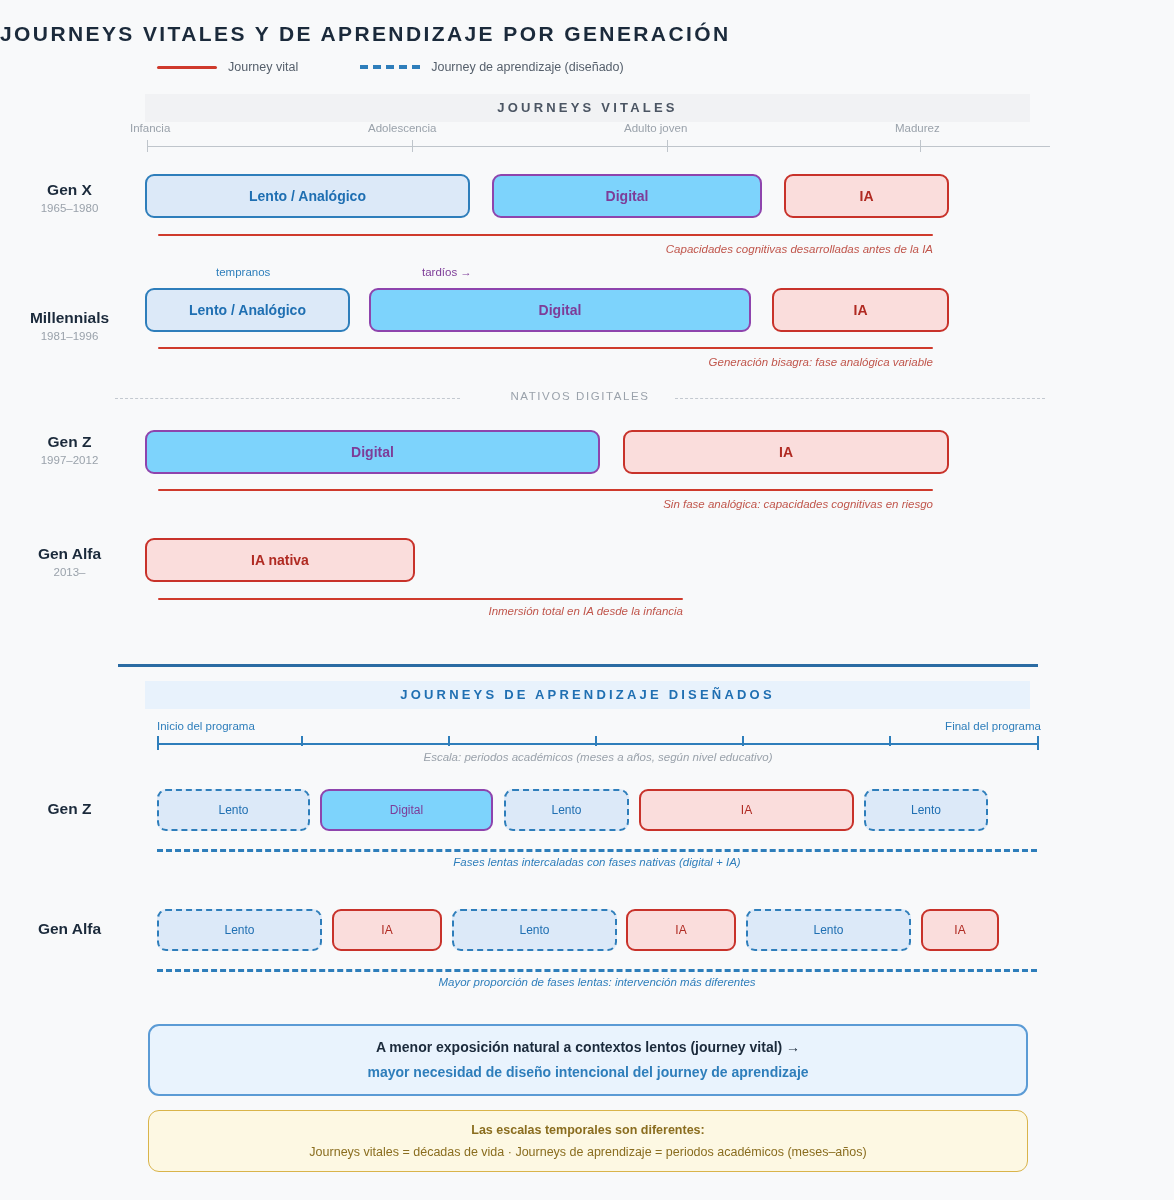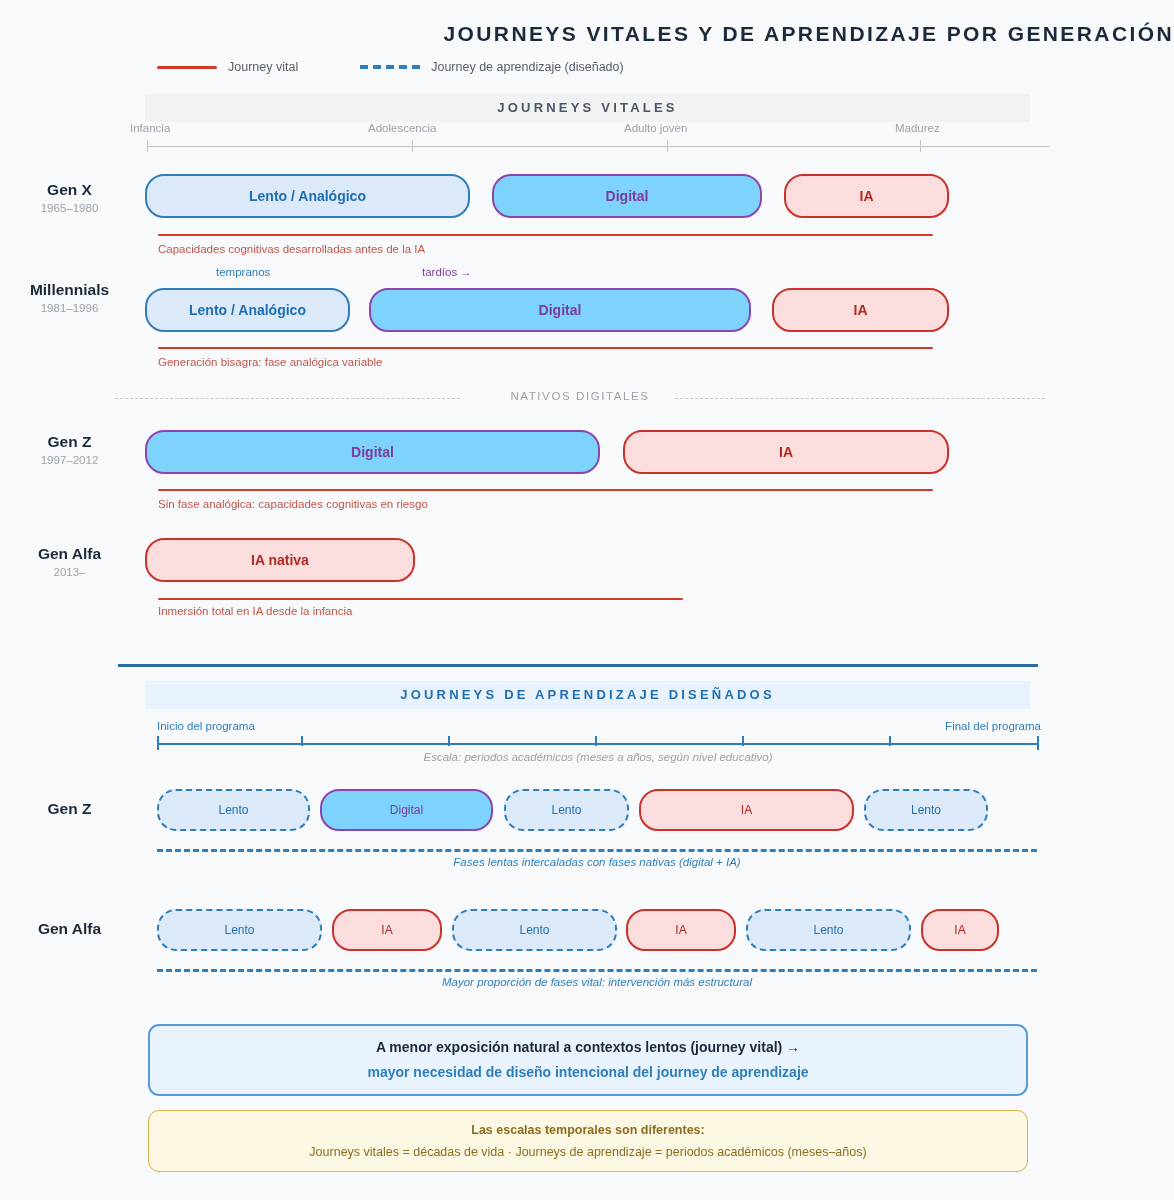--- a/index.html
+++ b/index.html
@@ -10,21 +10,21 @@
     font-family:"Liberation Sans","DejaVu Sans",sans-serif;
     color:#1f2d3d;
     overflow:hidden;
     position:relative;
   }
   .page{position:relative;width:1174px;height:1200px;}
 
   
   .title{
     position:absolute;left:0;top:22px;width:1174px;
-    text-align:right;
+    text-align:left;
     font-size:21px;font-weight:bold;
     letter-spacing:2.4px;
     color:#1b2a3b;
   }
 
   
   .legend{
     position:absolute;left:157px;top:60px;
     display:flex;align-items:center;gap:0;
   }
@@ -86,39 +86,39 @@
   }
 
   
   .genlabel{position:absolute;text-align:center;width:125px;left:7px;}
   .genlabel .nm{font-size:15.5px;font-weight:bold;color:#1b2a3b;line-height:20px;}
   .genlabel .yr{font-size:11.5px;color:#9aa2ab;line-height:16px;}
 
   
   .pbox{
     position:absolute;
-    border-radius:19px;
+    border-radius:9px;
     display:flex;align-items:center;justify-content:center;
     font-size:13.5px;font-weight:bold;
     box-sizing:border-box;
     text-align:center;
   }
   .pbox.big{font-size:14px;}
   .pbox.sm{font-size:12px;font-weight:normal;}
   .c-blue{background:#dce9f8;border:2.2px solid #2e7ebb;color:#1f6fb2;}
   .c-purple{background:#7dd3fc;border:2.2px solid #8e44ad;color:#7d3c98;}
   .c-red{background:#fadddc;border:2.2px solid #c8322a;color:#b02a22;}
   .c-blue.dash{border-style:dashed;border-width:2.4px;font-weight:normal;}
   .c-red.dash{border-style:dashed;border-width:2.4px;font-weight:normal;color:#c0655f;}
 
   
   .uline{position:absolute;height:2.2px;background:#cf3a2c;border-radius:2px;}
   .uline-dash{position:absolute;height:0;border-top:3px dashed #2e7ebb;}
   .cap-red{
-    position:absolute;text-align:left;font-size:11.5px;color:#c0564c;
+    position:absolute;text-align:right;font-size:11.5px;font-style:italic;color:#c0564c;
   }
   .cap-blue{
     position:absolute;text-align:center;font-size:11.5px;font-style:italic;color:#2e7ebb;
   }
 
   
   .sublab{position:absolute;font-size:11.5px;color:#2e7ebb;white-space:nowrap;}
   .sublab.pur{color:#7d3c98;}
 
   
@@ -188,21 +188,21 @@
   <div class="genlabel" style="top:180px;">
     <div class="nm">Gen X</div>
     <div class="yr">1965–1980</div>
   </div>
   <div class="pbox big c-blue" style="left:145px;top:174px;width:325px;height:44px;">Lento / Analógico</div>
   <div class="pbox big c-purple" style="left:492px;top:174px;width:270px;height:44px;">Digital</div>
   <div class="pbox big c-red" style="left:784px;top:174px;width:165px;height:44px;">IA</div>
   <div class="uline" style="left:158px;top:234px;width:775px;"></div>
   <div class="cap-red" style="left:158px;top:243px;width:775px;">Capacidades cognitivas desarrolladas antes de la IA</div>
 
-  <div class="genlabel" style="top:280px;">
+  <div class="genlabel" style="top:308px;">
     <div class="nm">Millennials</div>
     <div class="yr">1981–1996</div>
   </div>
   <div class="sublab" style="left:216px;top:266px;">tempranos</div>
   <div class="sublab pur" style="left:422px;top:266px;">tardíos →</div>
   <div class="pbox big c-blue" style="left:145px;top:288px;width:205px;height:44px;">Lento / Analógico</div>
   <div class="pbox big c-purple" style="left:369px;top:288px;width:382px;height:44px;">Digital</div>
   <div class="pbox big c-red" style="left:772px;top:288px;width:177px;height:44px;">IA</div>
   <div class="uline" style="left:158px;top:347px;width:775px;"></div>
   <div class="cap-red" style="left:158px;top:356px;width:775px;">Generación bisagra: fase analógica variable</div>
@@ -262,21 +262,21 @@
   <div class="genlabel" style="top:919px;">
     <div class="nm">Gen Alfa</div>
   </div>
   <div class="pbox sm c-blue dash" style="left:157px;top:909px;width:165px;height:42px;">Lento</div>
   <div class="pbox sm c-red" style="left:332px;top:909px;width:110px;height:42px;">IA</div>
   <div class="pbox sm c-blue dash" style="left:452px;top:909px;width:165px;height:42px;">Lento</div>
   <div class="pbox sm c-red" style="left:626px;top:909px;width:110px;height:42px;">IA</div>
   <div class="pbox sm c-blue dash" style="left:746px;top:909px;width:165px;height:42px;">Lento</div>
   <div class="pbox sm c-red" style="left:921px;top:909px;width:78px;height:42px;">IA</div>
   <div class="uline-dash" style="left:157px;top:969px;width:880px;"></div>
-  <div class="cap-blue" style="left:157px;top:976px;width:880px;">Mayor proporción de fases vital: intervención más estructural</div>
+  <div class="cap-blue" style="left:157px;top:976px;width:880px;">Mayor proporción de fases lentas: intervención más diferentes</div>
 
   <div class="concl concl-yellow">
     <div class="l1">Las escalas temporales son diferentes:</div>
     <div class="l2">Journeys vitales = décadas de vida · Journeys de aprendizaje = periodos académicos (meses–años)</div>
   </div>
 
   <div class="concl concl-blue">
     <div class="l1">A menor exposición natural a contextos lentos (journey vital) →</div>
     <div class="l2">mayor necesidad de diseño intencional del journey de aprendizaje</div>
   </div>

